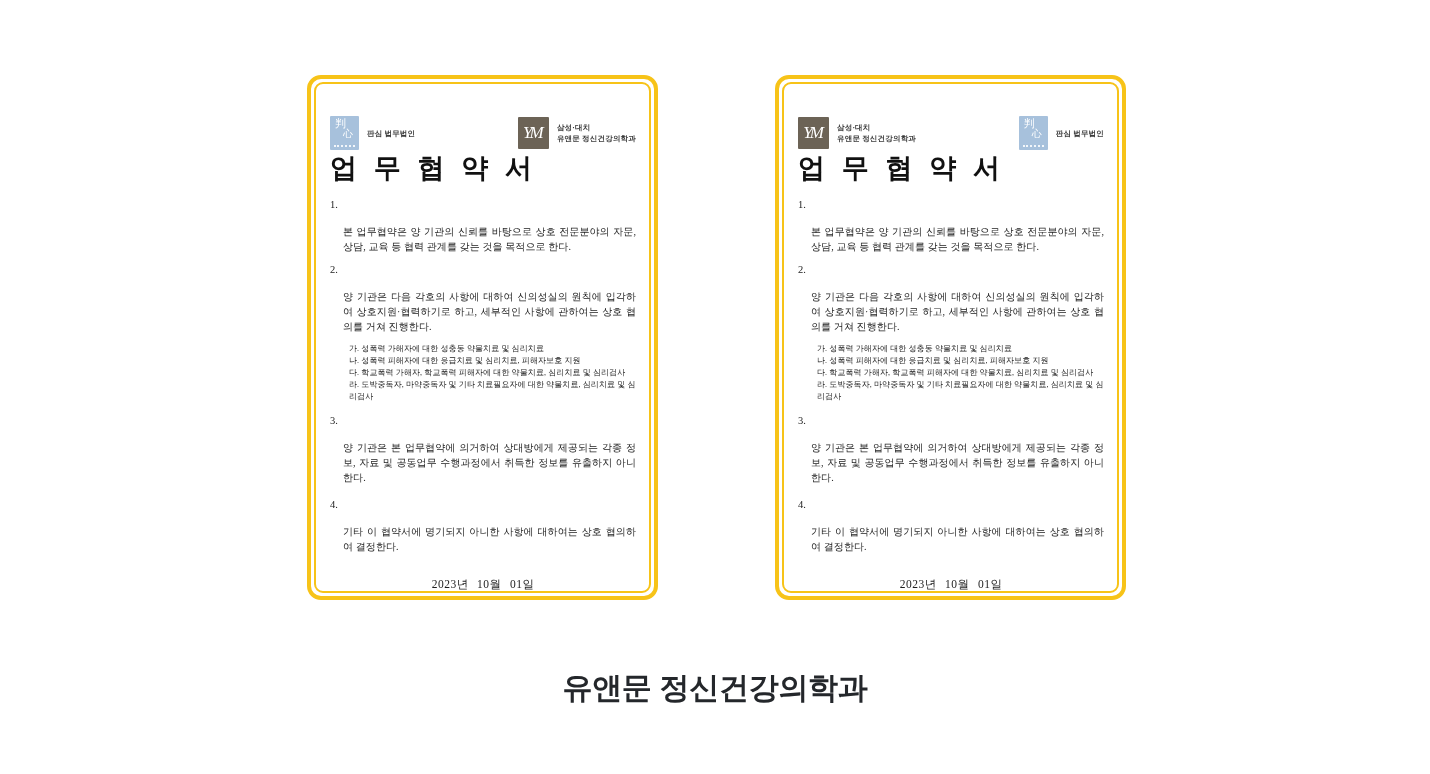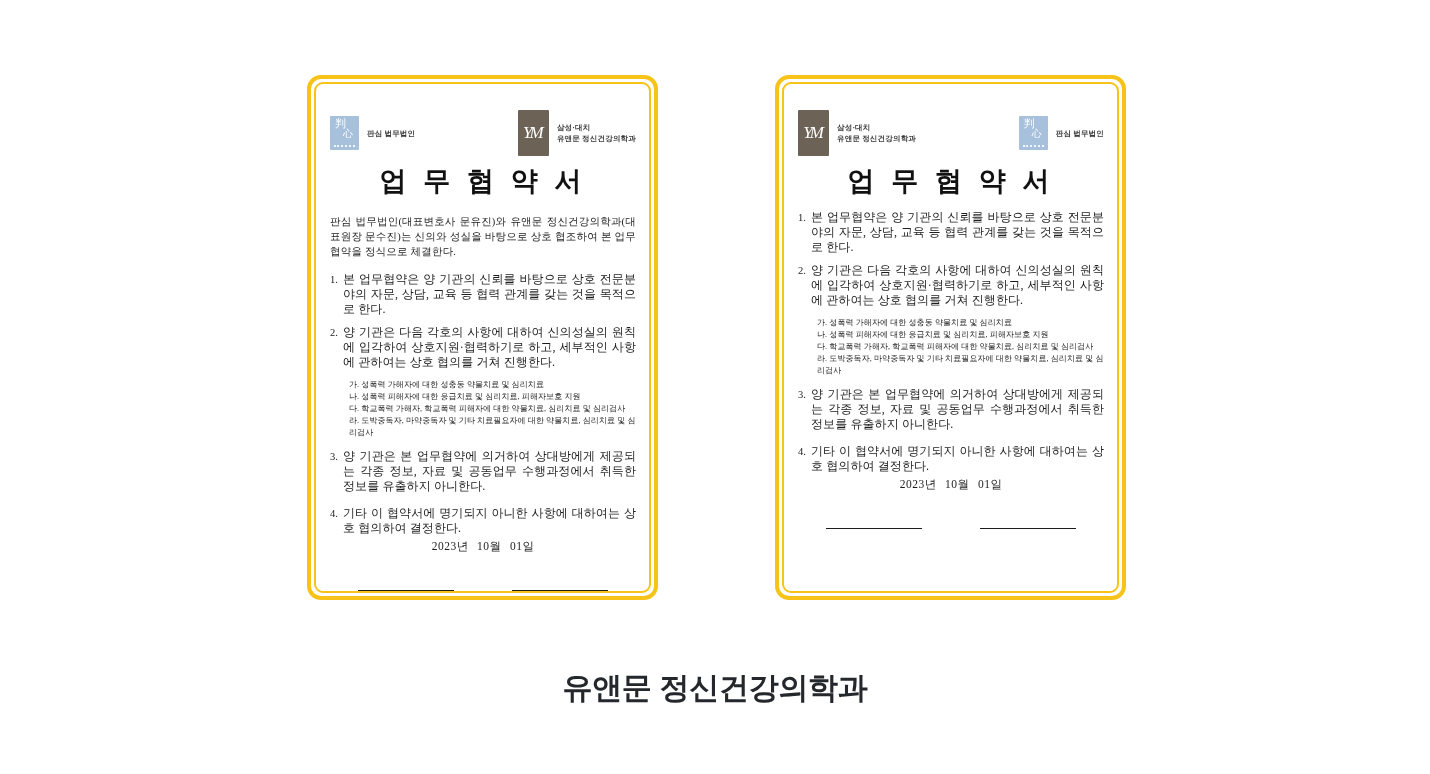--- a/index.html
+++ b/index.html
@@ -19,38 +19,38 @@
   }
 
   
   .hdr { display:flex; justify-content:space-between; align-items:center; height:38px; margin-top:2px; }
   .logo-group { display:flex; align-items:center; gap:8px; }
   .sq { position:relative; flex:none; }
   .pansim-sq { width:29px; height:34px; background:#A7C1DC; border-radius:1px; color:#fff; }
   .pansim-sq .g1 { position:absolute; top:2px; left:5px; font-size:11px; line-height:11px; }
   .pansim-sq .g2 { position:absolute; top:13px; left:13px; font-size:10px; line-height:10px; }
   .pansim-sq .micro { position:absolute; bottom:3px; left:4px; right:4px; border-top:2px dotted rgba(255,255,255,.85); }
-  .ym-sq { width:31px; height:46px; background:#6C6356; color:#fff; display:flex; align-items:center; justify-content:center; border-radius:1px; }
+  .ym-sq { width:31px; height:32px; background:#6C6356; color:#fff; display:flex; align-items:center; justify-content:center; border-radius:1px; }
   .ym-glyph { font-style:italic; font-size:17px; letter-spacing:-3px; padding-right:3px; }
   .logo-label { font-size:7.5px; font-weight:700; color:#3b3b3b; line-height:11px; letter-spacing:.2px; white-space:nowrap; }
 
   
-  .title { text-align:center; font-size:27px; font-weight:700; letter-spacing:5px; color:#111; margin-top:13px; line-height:32px; }
+  .title { text-align:left; font-size:27px; font-weight:700; letter-spacing:5px; color:#111; margin-top:0; line-height:32px; }
   .intro { margin-top:17px; font-size:10.5px; line-height:15px; text-align:justify; letter-spacing:.2px; }
   .clauses { margin-top:13px; }
   .item { display:flex; }
   .item + .item { margin-top:8px; }
   .item .num { flex:none; width:13px; font-size:10.5px; line-height:15px; }
-  .item .itext { flex:1; font-size:12px; line-height:15px; text-align:justify; letter-spacing:.1px; }
+  .item .itext { flex:1; font-size:10px; line-height:15px; text-align:justify; letter-spacing:.1px;margin-top:27px; }
   .item-3 { margin-top:10px !important; }
   .item-4 { margin-top:12px !important; }
   .subitems { margin:9px 0 10px 19px; }
   .subitem { font-size:8px; line-height:12px; color:#222; letter-spacing:.1px; }
 
-  .date { margin-top:3px; text-align:center; font-size:11.5px; word-spacing:5px; letter-spacing:.5px; }
+  .date { margin-top:23px; text-align:center; font-size:11.5px; word-spacing:5px; letter-spacing:.5px; }
 
   
   .sigs { margin-top:36px; display:flex; justify-content:space-between; padding:0 10px; }
   .sig { width:46%; text-align:center; }
   .sig-line { width:96px; margin:0 auto 8px; border-top:1.5px solid #1c1c1c; }
 
   
   .caption { position:absolute; top:668px; left:0; width:100%; text-align:center;
     font-family:"Liberation Sans","DejaVu Sans",sans-serif; font-size:30px; font-weight:700; color:#24272b; letter-spacing:-.3px; }
 </style>
@@ -73,21 +73,20 @@
           <span class="ym-glyph">YM</span>
         </div>
         <div class="logo-label">
           <div>삼성·대치</div>
           <div>유앤문 정신건강의학과</div>
         </div>
       </div>
     </div>
 
     <div class="title">업 무 협 약 서</div>
-    <div class="intro">판심 법무법인(대표변호사 문유진)와 유앤문 정신건강의학과(대표원장 문수진)는 신의와 성실을 바탕으로 상호 협조하여 본 업무협약을 정식으로 체결한다.</div>
 
     <div class="clauses">
       <div class="item">
         <span class="num">1.</span>
         <span class="itext">본 업무협약은 양 기관의 신뢰를 바탕으로 상호 전문분야의 자문, 상담, 교육 등 협력 관계를 갖는 것을 목적으로 한다.</span>
       </div>
       <div class="item">
         <span class="num">2.</span>
         <span class="itext">양 기관은 다음 각호의 사항에 대하여 신의성실의 원칙에 입각하여 상호지원·협력하기로 하고, 세부적인 사항에 관하여는 상호 협의를 거쳐 진행한다.</span>
       </div>

